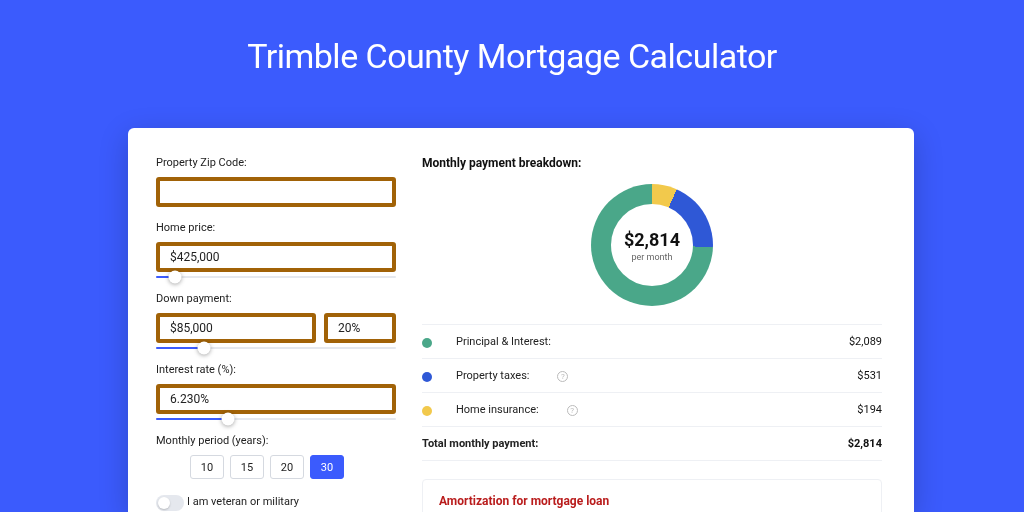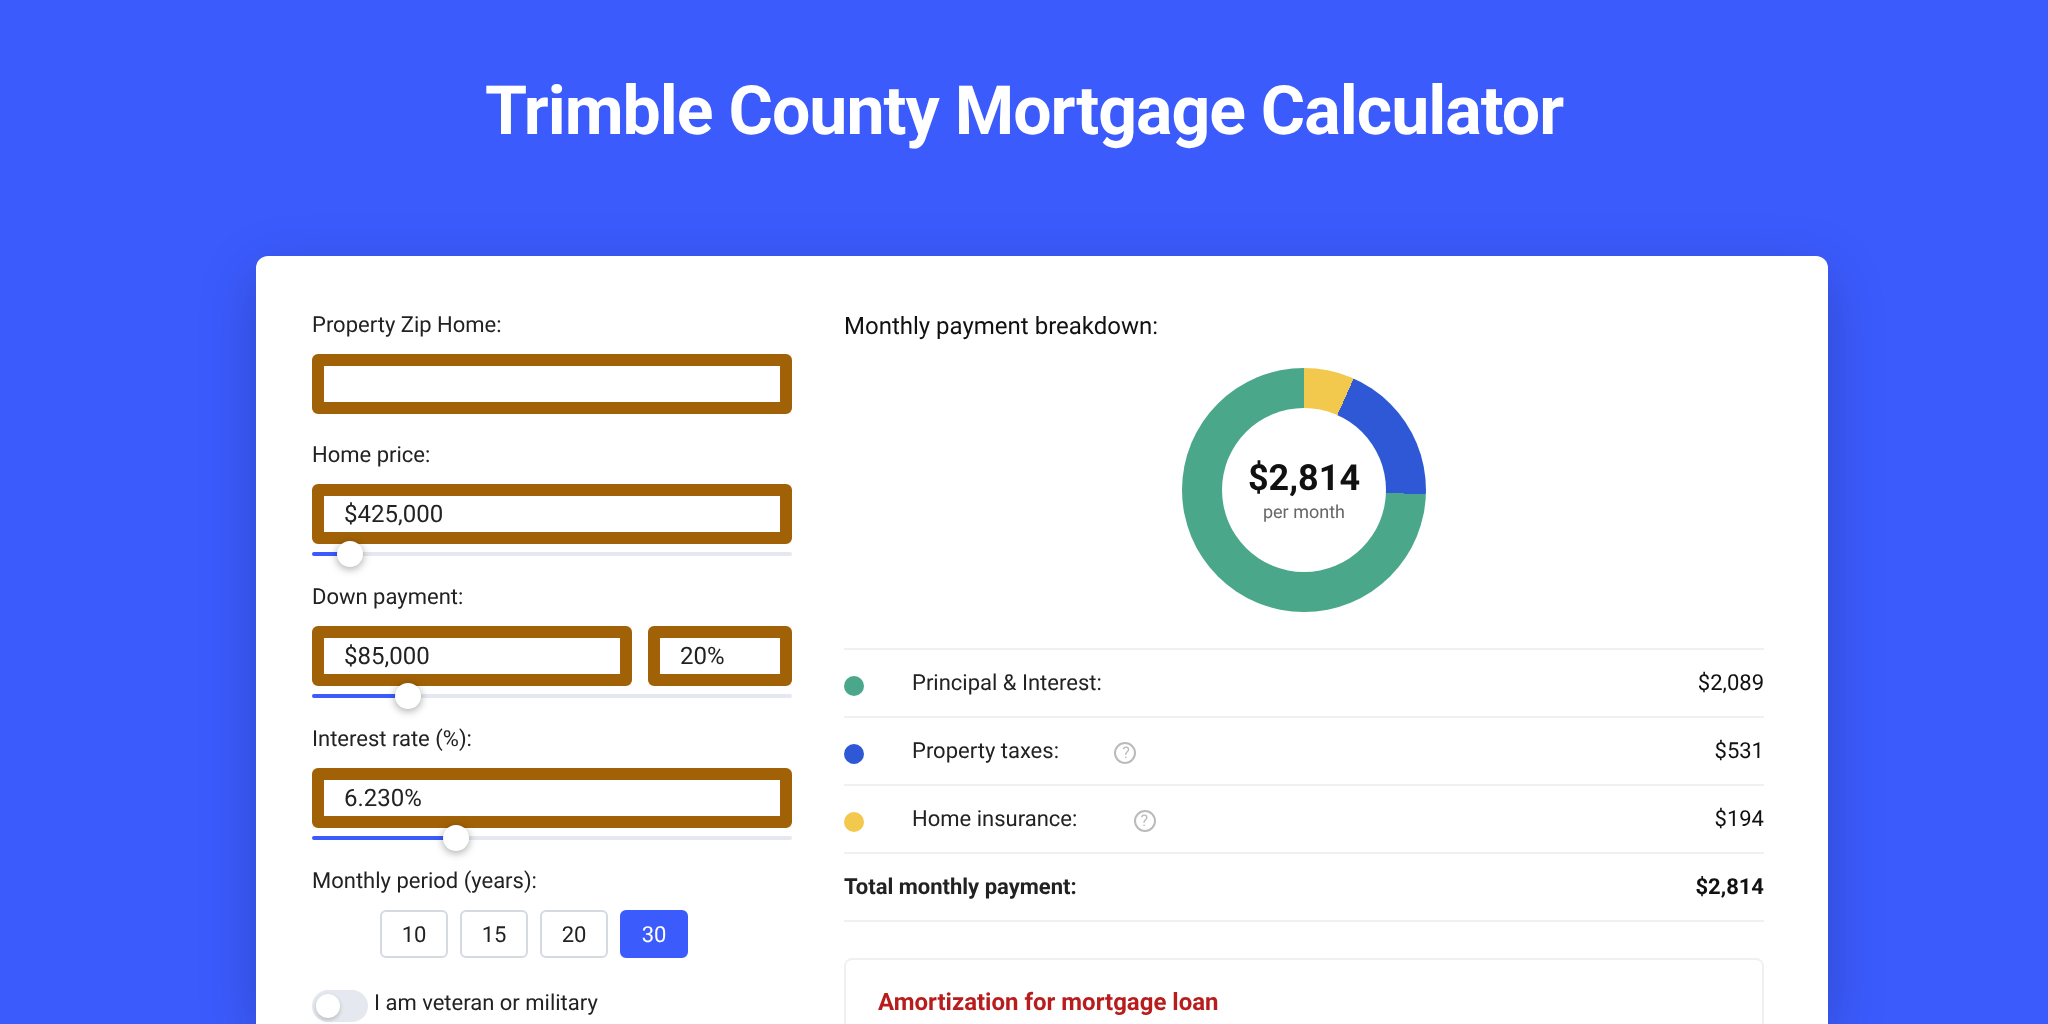--- a/index.html
+++ b/index.html
@@ -1,38 +1,38 @@
 <!DOCTYPE html>
 <html><head>
 <meta charset="utf-8">
 <style>
   * { box-sizing: border-box; margin: 0; padding: 0; font-family: -apple-system, BlinkMacSystemFont, "Segoe UI", Roboto, Helvetica, Arial, sans-serif; }
   body { width: 1024px; height: 512px; background: #3b5bfd; overflow: hidden; }
   .stage { width: 1024px; height: 512px; position: relative; }
-  .page-title { color: #fff; font-size: 34px; font-weight: 700; text-align: center; padding-top: 36px; letter-spacing: -0.5px; }
+  .page-title { color: #fff; font-size: 34px; font-weight: 400; text-align: center; padding-top: 36px; letter-spacing: -0.5px; }
   .card { position: absolute; left: 128px; right: 110px; top: 128px; bottom: 0; background: #fff; border-radius: 6px 6px 0 0; box-shadow: 0 8px 30px rgba(0,0,0,.2); display: flex; padding: 28px 32px 0 28px; gap: 26px; }
   .left { width: 240px; flex: 0 0 240px; }
   .right { flex: 1; min-width: 0; }
   .field-label { font-size: 11px; color: #222; margin-bottom: 8px; display: block; }
-  .input { width: 100%; height: 30px; border: 6px solid #a16207; border-radius: 3px; padding: 0 10px; font-size: 12px; color: #222; background: #fff; }
+  .input { width: 100%; height: 30px; border: 4px solid #a16207; border-radius: 3px; padding: 0 10px; font-size: 12px; color: #222; background: #fff; }
   .field { margin-bottom: 14px; }
   .slider-track { position: relative; height: 2px; background: #e5e8ee; margin-top: 4px; border-radius: 2px; }
   .slider-fill { position: absolute; left: 0; top: 0; bottom: 0; background: #3b5bfd; border-radius: 2px; }
   .slider-thumb { position: absolute; top: 50%; transform: translate(-50%,-50%); width: 13px; height: 13px; border-radius: 50%; background: #fff; box-shadow: 0 1px 4px rgba(0,0,0,.35); }
   .row2 { display: flex; gap: 8px; }
   .row2 .input:first-child { flex: 1; }
   .row2 .input:last-child { width: 72px; flex: 0 0 72px; }
   .seg { display: flex; gap: 6px; padding-left: 34px; }
   .seg button { width: 34px; height: 24px; border: 1px solid #d5d9e0; background: #fff; border-radius: 3px; font-size: 11px; color: #222; cursor: pointer; }
   .seg button.active { background: #3b5bfd; border-color: #3b5bfd; color: #fff; }
   .toggle-row { display: flex; align-items: flex-start; gap: 3px; margin-top: 16px; }
   .toggle { width: 28px; height: 16px; background: #e5e8ee; border-radius: 999px; position: relative; }
   .toggle::after { content: ""; position: absolute; left: 2px; top: 2px; width: 12px; height: 12px; background: #fff; border-radius: 50%; box-shadow: 0 1px 2px rgba(0,0,0,.2); }
   .toggle-label { font-size: 11px; color: #222; }
-  .section-title { font-size: 12px; font-weight: 400; color: #111; margin-bottom: 14px; }
+  .section-title { font-size: 12px; font-weight: 700; color: #111; margin-bottom: 14px; }
   .donut-wrap { display: flex; justify-content: center; margin: 4px 0 18px; }
   .donut { position: relative; width: 122px; height: 122px; border-radius: 50%; }
   .donut-bg { position: absolute; inset: 0; border-radius: 50%; background: conic-gradient(#f2c94c 0deg 24deg, #2f58d6 24deg 92deg, #4aa789 92deg 360deg); }
   .donut-hole { position: absolute; inset: 20px; background: #fff; border-radius: 50%; display: flex; flex-direction: column; align-items: center; justify-content: center; }
   .donut-val { font-size: 18px; font-weight: 700; color: #111; }
   .donut-sub { font-size: 9px; color: #666; margin-top: 2px; }
   .legend { border-top: 1px solid #eef0f4; }
   .legend-row { display: flex; align-items: center; justify-content: space-between; padding: 10px 0; border-bottom: 1px solid #eef0f4; }
   .legend-label { display: flex; align-items: flex-end; gap: 24px; font-size: 11px; color: #222; }
   .dot { width: 10px; height: 10px; border-radius: 50%; flex: 0 0 10px; }
@@ -49,21 +49,21 @@
 <body>
 
 <div class="stage">
   <h1 class="page-title">Trimble County Mortgage Calculator</h1>
 
   <div class="card">
 
     <div class="left">
 
       <div class="field">
-        <label class="field-label">Property Zip Home:</label>
+        <label class="field-label">Property Zip Code:</label>
         <input class="input" value="" style="">
       </div>
 
       <div class="field">
         <label class="field-label">Home price:</label>
         <input class="input" value="$425,000" style="">
         <div class="slider-track">
           <div class="slider-fill" style="width:8%"></div>
           <div class="slider-thumb" style="left:8%"></div>
         </div>

